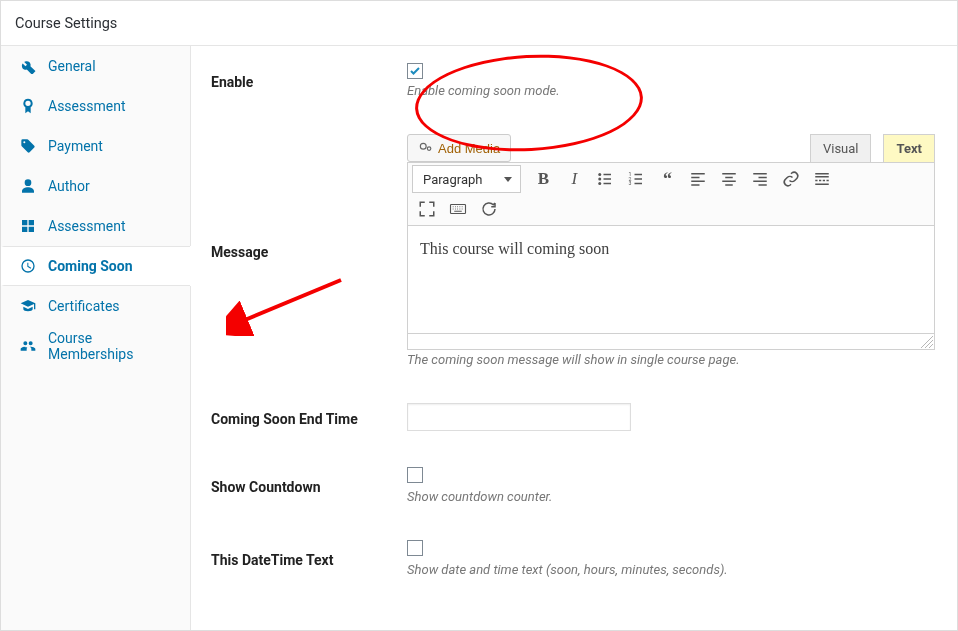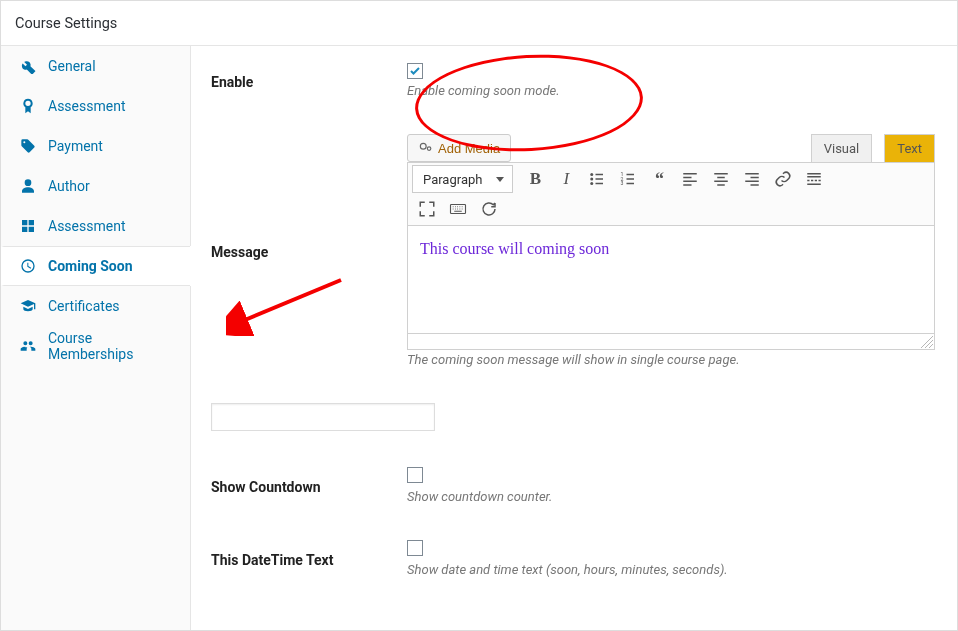--- a/index.html
+++ b/index.html
@@ -34,28 +34,28 @@
   .row + .row{margin-top:36px}
   .row .label{width:196px;flex:0 0 196px;font-weight:700;font-size:14px;color:#222;padding-top:3px}
   .row .field{flex:1}
   .desc{color:var(--desc);font-size:13px;font-style:italic;margin-top:2px}
   .chk{width:16px;height:16px;border:1px solid #7e8993;background:#fff;display:inline-flex;align-items:center;justify-content:center}
   .chk svg{display:none}
   .chk.checked svg{display:block}
   .btn{display:inline-flex;align-items:center;gap:6px;height:28px;padding:0 10px;font-size:13px;color:#a16207;background:var(--btn);border:1px solid var(--btn-border);border-radius:3px;cursor:pointer}
   .editor-tabs{display:flex;gap:12px}
   .editor-tabs .tab{height:28px;padding:0 12px;display:inline-flex;align-items:center;font-size:13px;color:#555;background:#f0f0f0;border:1px solid var(--box-border);border-bottom:none;cursor:pointer}
-  .editor-tabs .tab.active{background:#eab308;font-weight:400}
+  .editor-tabs .tab.active{background:#fef9c3;font-weight:700}
   .mce-top{display:flex;justify-content:space-between;align-items:flex-end}
   .mce{border:1px solid var(--box-border);margin-top:0}
   .mce-toolbar{padding:2px 4px;border-bottom:1px solid var(--box-border);background:#fbfbfb;display:flex;flex-wrap:wrap;align-items:center;gap:1px}
-  .fmt{height:28px;padding:0 8px 0 10px;border:1px solid #ccc;background:#fff;display:inline-flex;align-items:center;gap:14px;color:#333;font-size:13px;cursor:pointer;margin-right:6px}
+  .fmt{height:28px;padding:0 8px 0 10px;border:1px solid #ccc;background:#fff;display:inline-flex;align-items:center;gap:22px;color:#333;font-size:13px;cursor:pointer;margin-right:6px}
   .fmt .tri{width:0;height:0;border-left:4px solid transparent;border-right:4px solid transparent;border-top:5px solid #555}
   .tbtn{width:30px;height:28px;display:inline-flex;align-items:center;justify-content:center;color:#555;cursor:pointer;border-radius:2px}
-  .mce-content{height:107px;padding:14px 12px;font-family:Georgia,serif;font-size:16px;color:#6d28d9;background:#fff}
+  .mce-content{height:107px;padding:14px 12px;font-family:Georgia,serif;font-size:16px;color:#404040;background:#fff}
   .mce-status{height:16px;background:#fff;border-top:1px solid var(--box-border);position:relative}
   .mce-status .grip{position:absolute;right:1px;bottom:1px;width:12px;height:12px;opacity:.6}
   .tinput{width:224px;height:28px;border:1px solid #ddd;box-shadow:inset 0 1px 2px rgba(0,0,0,.07);padding:0 6px;font-size:13px}
   .annot{position:absolute;pointer-events:none}
   .ellipse{left:414px;top:54px;width:228px;height:96px;border:3px solid #f40000;border-radius:50%/50%;transform:rotate(-3deg)}
   .arrow-svg{left:225px;top:269px;width:120px;height:66px}
   svg{display:block}
 </style>
 </head>
 <body>
@@ -245,20 +245,21 @@
               <svg class="grip" viewBox="0 0 12 12">
                   <path stroke="#888" d="M12 0 0 12M12 4 4 12M12 8 8 12"></path>
                 </svg>
             </div>
           </div>
           <div class="desc">The coming soon message will show in single course page.</div>
         </div>
       </div>
 
       <div class="row">
+        <div class="label">Coming Soon End Time</div>
         <div class="field">
           <input class="tinput" value="" style="">
         </div>
       </div>
 
       <div class="row">
         <div class="label">Show Countdown</div>
         <div class="field">
           <span class="chk">
             

